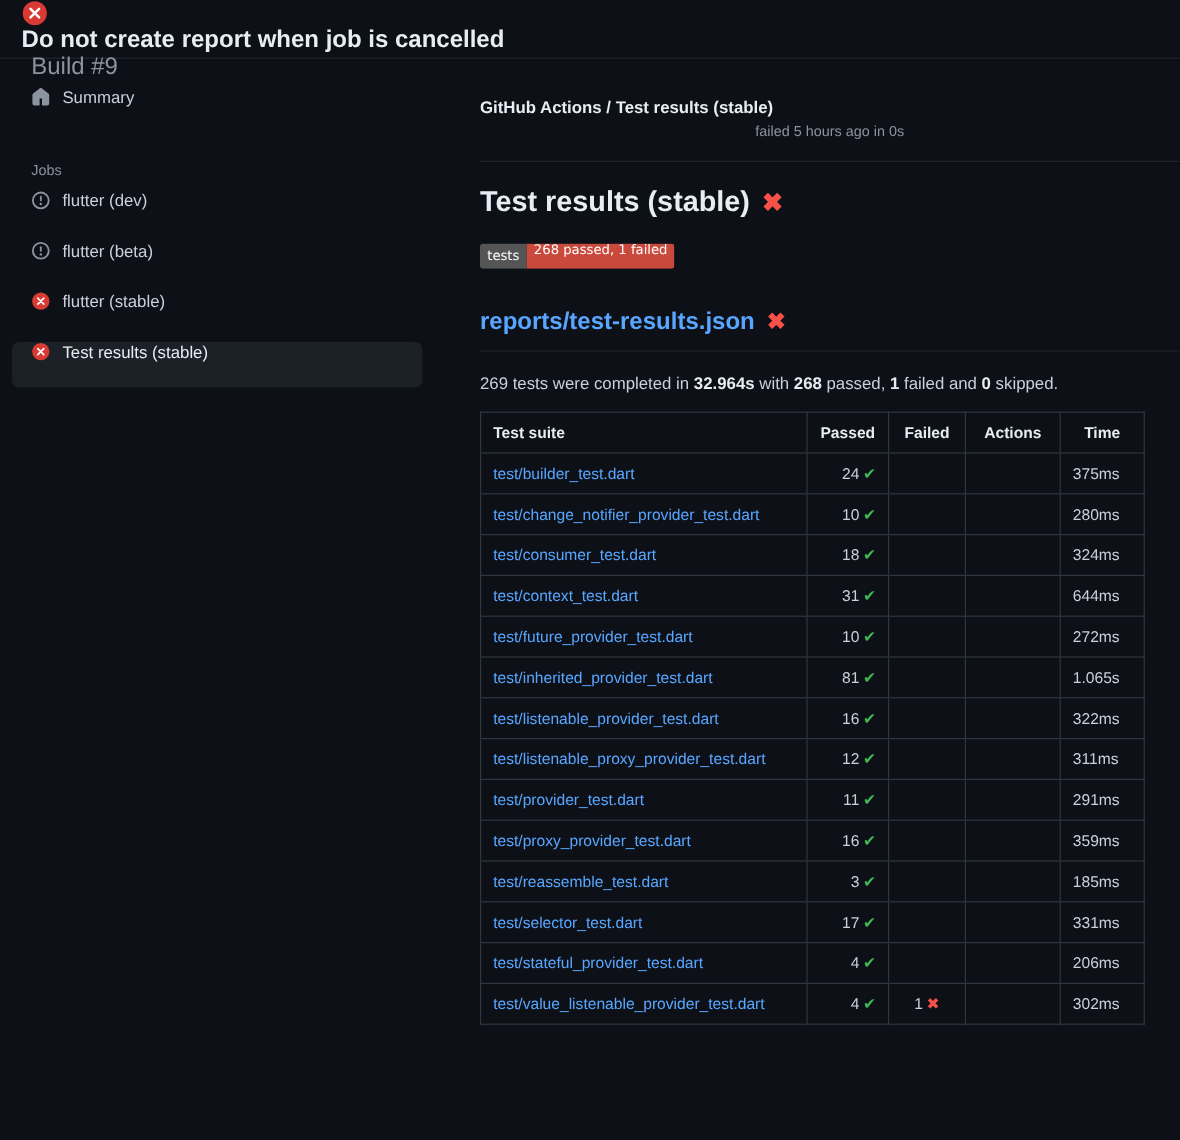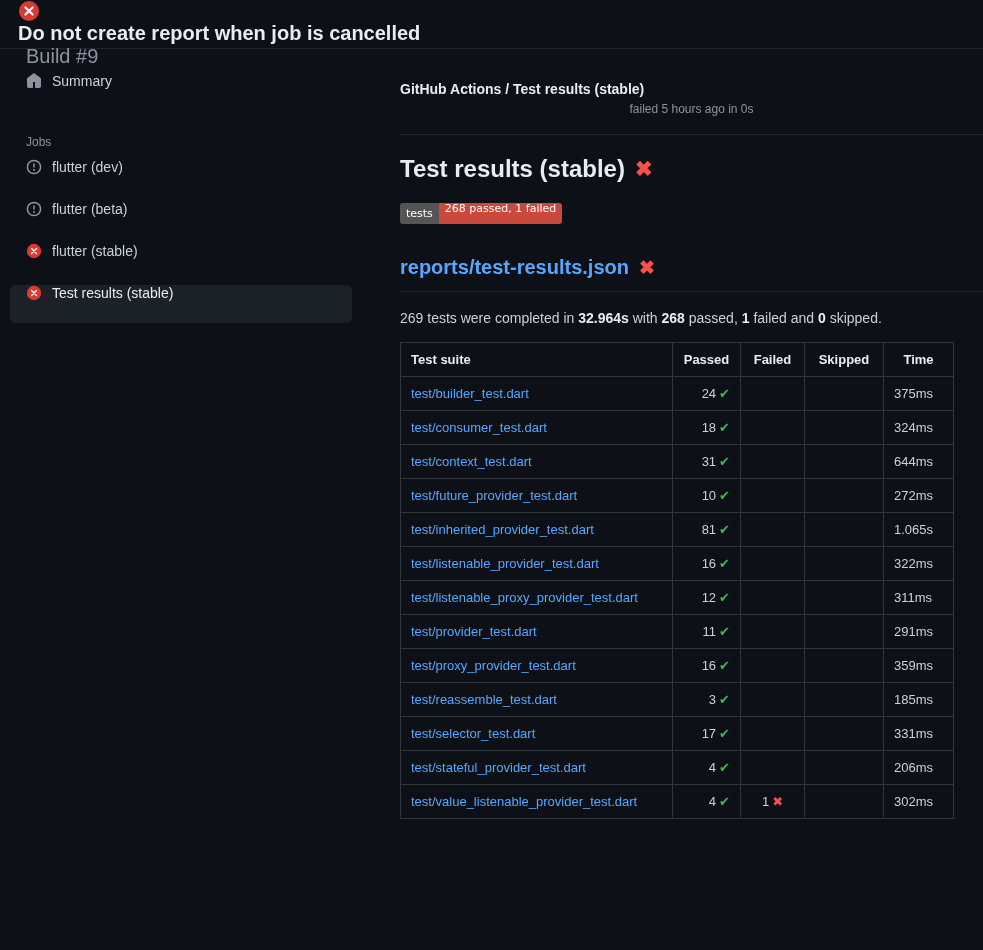--- a/index.html
+++ b/index.html
@@ -160,33 +160,40 @@
     </div>
 
     <p class="summary"><span>269 tests were completed in </span><b>32.964s</b><span> with </span><b>268</b><span> passed, </span><b>1</b><span> failed and </span><b>0</b><span> skipped.</span></p>
 
     <table class="results-table">
       <thead>
         <tr>
           <th class="col-suite">Test suite</th>
           <th class="col-passed">Passed</th>
           <th class="col-failed">Failed</th>
-          <th class="col-skipped">Skipped</th>
+          <th class="col-skipped">Actions</th>
           <th class="col-time">Time</th>
         </tr>
       </thead>
       <tbody>
   <tr>
     <td class="cell-suite"><a href="#">test/builder_test.dart</a></td>
     <td class="cell-passed"><span class="val">24</span><span class="icon-check">✔</span></td>
     <td class="cell-failed empty"><span class="val"></span></td>
     <td class="cell-skipped empty"><span class="val"></span></td>
     <td class="cell-time">375ms</td>
   </tr>
 
+  <tr>
+    <td class="cell-suite"><a href="#">test/change_notifier_provider_test.dart</a></td>
+    <td class="cell-passed"><span class="val">10</span><span class="icon-check">✔</span></td>
+    <td class="cell-failed empty"><span class="val"></span></td>
+    <td class="cell-skipped empty"><span class="val"></span></td>
+    <td class="cell-time">280ms</td>
+  </tr>
 
   <tr>
     <td class="cell-suite"><a href="#">test/consumer_test.dart</a></td>
     <td class="cell-passed"><span class="val">18</span><span class="icon-check">✔</span></td>
     <td class="cell-failed empty"><span class="val"></span></td>
     <td class="cell-skipped empty"><span class="val"></span></td>
     <td class="cell-time">324ms</td>
   </tr>
 
   <tr>

